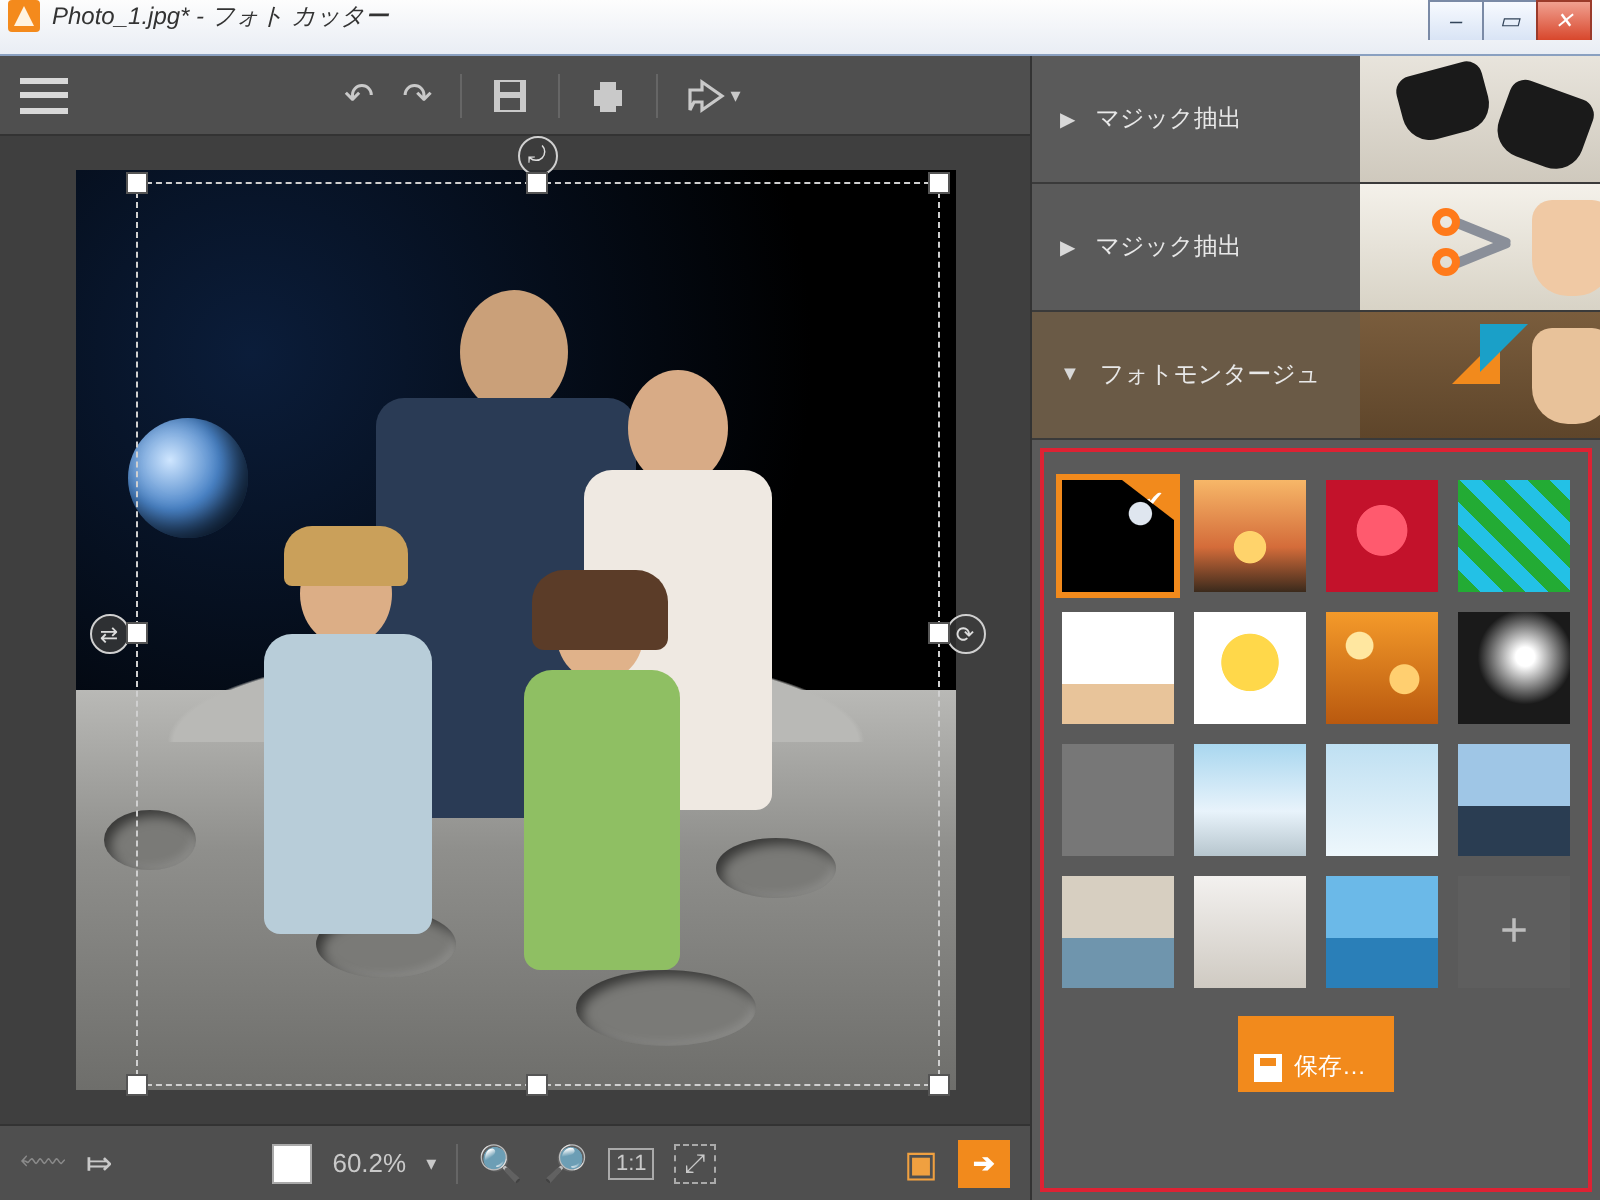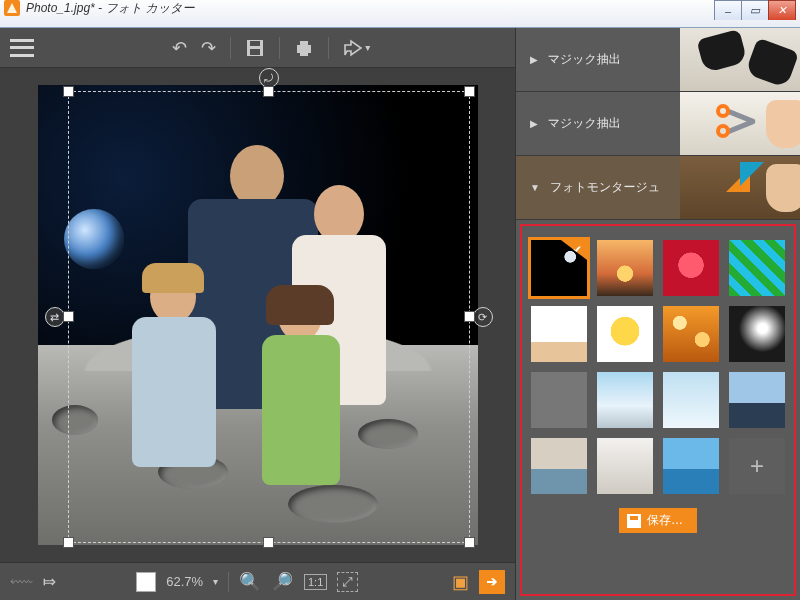--- a/index.html
+++ b/index.html
@@ -90,21 +90,21 @@
   .art-fold .t2{border-width:24px 24px 0 0;border-color:#1aa0c8 transparent transparent transparent;left:14px;top:0}
 
   .panel-body { flex:1; padding:14px; border:2px solid #d23; margin:4px; overflow:auto; }
   .tmpl-grid { display:grid; grid-template-columns:repeat(4,56px); grid-auto-rows:56px; gap:10px; justify-content:center; }
   .tmpl { width:56px; height:56px; background:#777; position:relative; cursor:pointer; overflow:hidden; }
   .tmpl.sel { outline:3px solid #f28a1c; }
   .tmpl.sel::after { content:"✔"; position:absolute; right:0; top:0; width:20px; height:20px; background:#f28a1c; color:#fff; font-size:12px; display:flex; align-items:center; justify-content:center; clip-path: polygon(100% 0,100% 100%,0 0); padding-left:6px; }
   .tmpl.add { background:#5e5e5e; display:flex; align-items:center; justify-content:center; color:#bdbdbd; font-size:24px; }
 
   .save-row { display:flex; justify-content:center; margin-top:14px; }
-  .save-btn { background:#f28a1c; color:#fff; font-size:12px; padding:4px 14px 4px 8px; display:flex; align-items:center; gap:6px; cursor:pointer; }
+  .save-btn { background:#f28a1c; color:#fff; font-size:12px; padding:17px 14px 4px 8px; display:flex; align-items:center; gap:6px; cursor:pointer; }
   .save-btn .disk{width:14px;height:14px;background:#fff;display:inline-block;position:relative}
   .save-btn .disk::after{content:"";position:absolute;left:3px;top:2px;width:8px;height:4px;background:#f28a1c}
 
   
   .tg{position:absolute;inset:0}
 </style>
 </head>
 <body>
 
 <div class="titlebar">
@@ -198,21 +198,21 @@
           <div class="handle br"></div>
         </div>
       </div>
     </div>
 
     <div class="status">
       <span style="color:#8a8a8a;font-size:16px">⬳</span>
       <span style="font-size:16px">⤇</span>
       <div style="flex:0 0 60px"></div>
       <span class="sq-icon"></span>
-      <span>62.7%</span>
+      <span>60.2%</span>
       <span style="font-size:10px">▾</span>
       <span class="sep"></span>
       <span style="font-size:18px">🔍</span>
       <span style="font-size:18px">🔎</span>
       <span style="border:1px solid #aaa;padding:1px 3px;font-size:11px">1:1</span>
       <span style="border:1px dashed #aaa;padding:1px 4px;font-size:13px">⤢</span>
       <div class="right">
         <span style="font-size:18px;color:#f0a040">▣</span>
         <div class="orange-btn">➔</div>
       </div>

